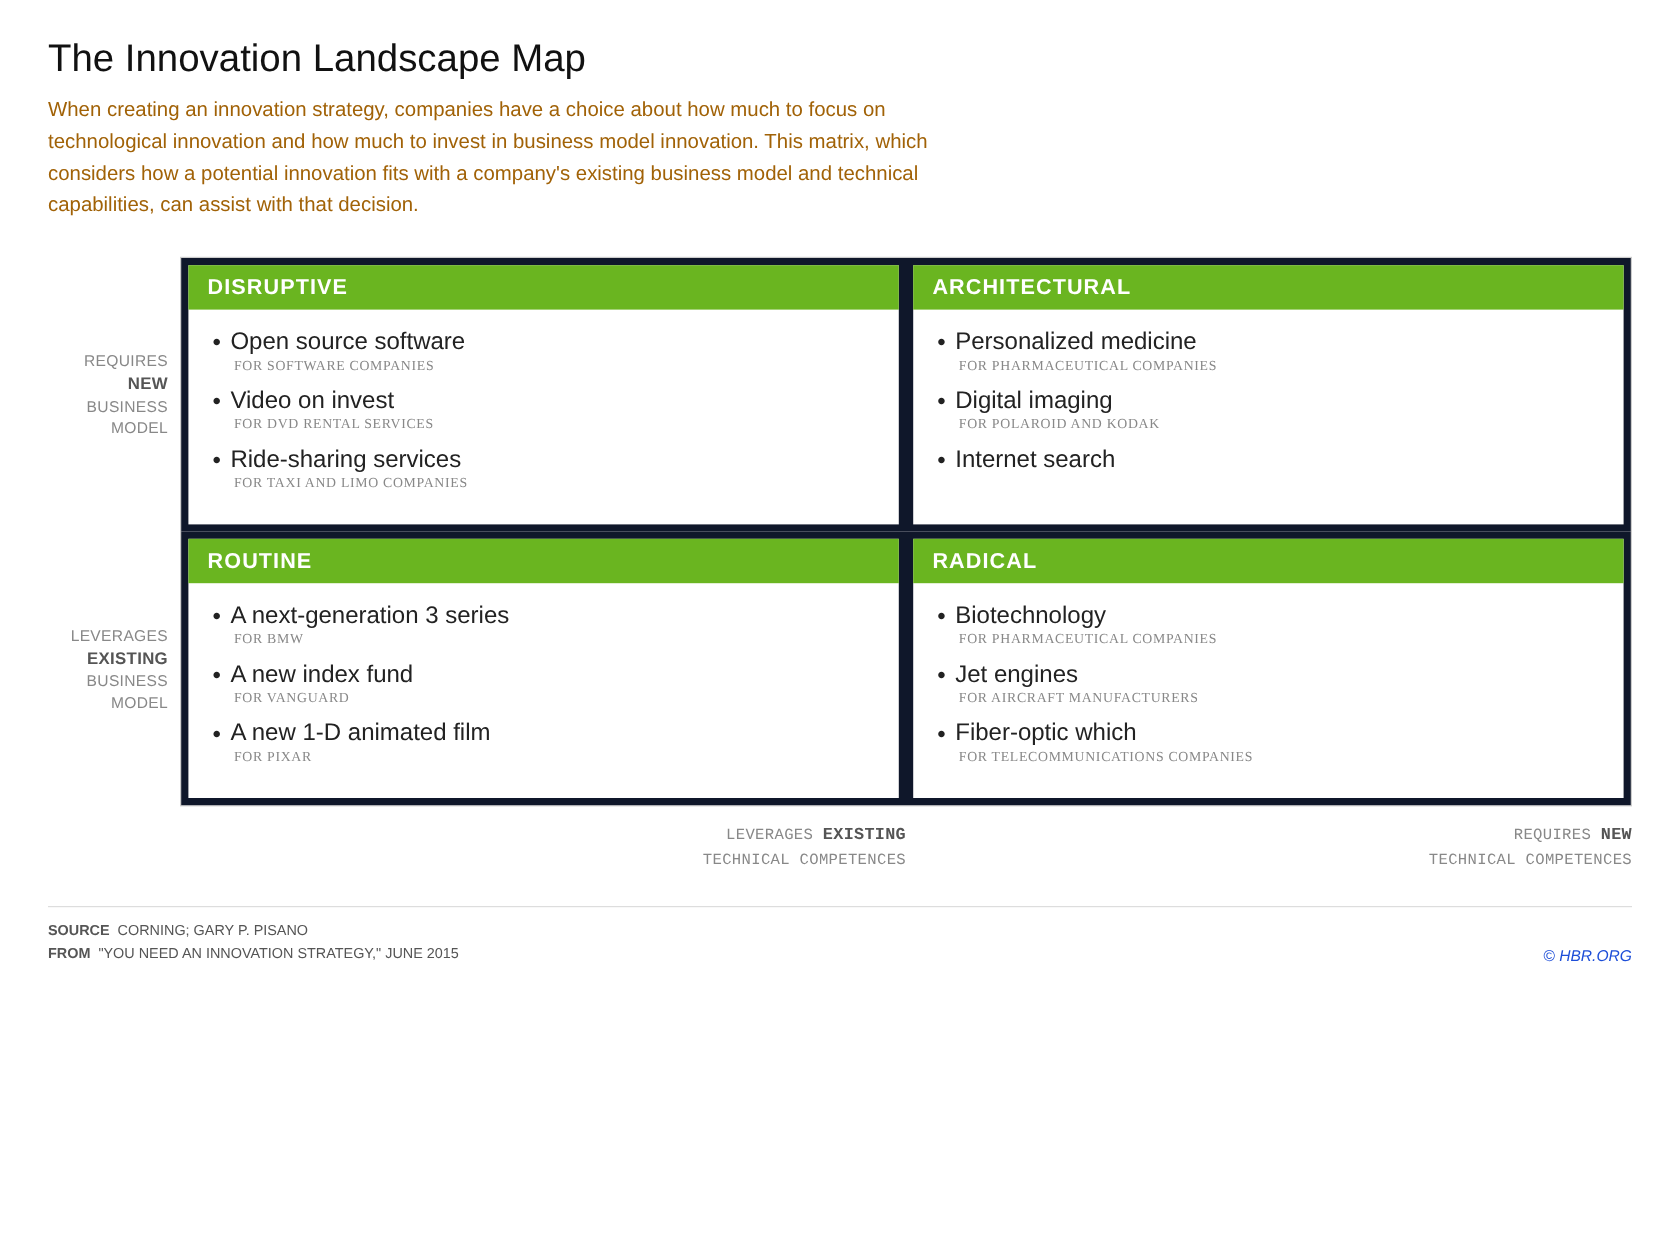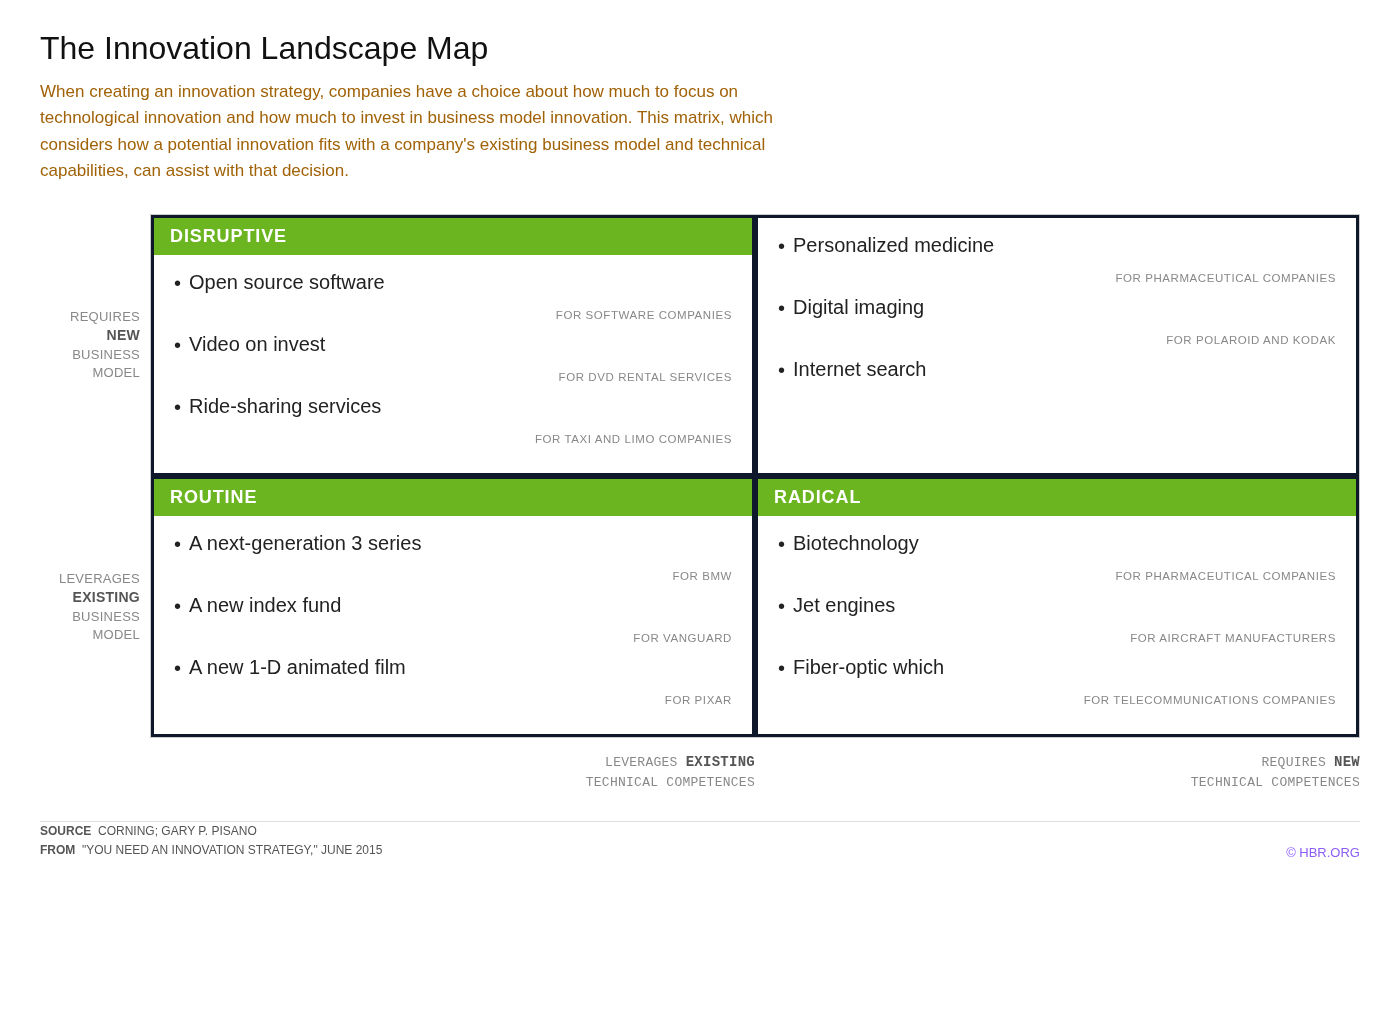--- a/index.html
+++ b/index.html
@@ -63,21 +63,21 @@
 
     .matrix-grid {
       flex: 1;
       display: grid;
       grid-template-columns: 1fr 1fr;
       grid-template-rows: 1fr 1fr;
       border: 1px solid #ccc;
     }
 
     .quadrant {
-      border: 3px solid #0f172a;
+      border: 6px solid #0f172a;
       padding: 0;
       display: flex;
       flex-direction: column;
     }
 
     .quadrant-header {
       background: #6ab520;
       color: #fff;
       font-family: Arial, sans-serif;
       font-size: 18px;
@@ -114,24 +114,23 @@
       font-size: 20px;
       margin-right: 8px;
       line-height: 1.2;
     }
 
     .item-sub {
       font-size: 11.5px;
       color: #888;
       text-transform: uppercase;
       letter-spacing: 0.05em;
-      font-family: Liberation Sans, sans-serif;
+      font-family: Liberation Serif, serif;
       margin-left: 18px;
-      margin-top: 14px;
-      text-align: right;
+      margin-top: 1px;
     }
 
     .x-axis-labels {
       display: flex;
       flex-direction: row;
       margin-left: 110px;
       margin-top: 8px;
     }
 
     .x-label {
@@ -154,36 +153,38 @@
 
     .footer {
       margin-top: 22px;
       font-family: Arial, sans-serif;
       font-size: 12px;
       color: #555;
       display: flex;
       justify-content: space-between;
       align-items: flex-end;
       border-top: 1px solid #ddd;
+      padding-top: 10px;
       gap: 37px;
     }
 
     .footer-left {}
     .footer-left .source-line, .footer-left .from-line {
       line-height: 1.6;
     }
     .footer-left .source-label, .footer-left .from-label {
       font-weight: bold;
       text-transform: uppercase;
       font-size: 12px;
     }
 
     .footer-right {
-      color: #8b5cf6;
+      color: #1d4ed8;
       font-size: 13px;
+      font-style: italic;
     }
   </style>
 </head>
 <body>
 
 <h1 class="page-title">The Innovation Landscape Map</h1>
 <p class="description">When creating an innovation strategy, companies have a choice about how much to focus on technological innovation and how much to invest in business model innovation. This matrix, which considers how a potential innovation fits with a company's existing business model and technical capabilities, can assist with that decision.</p>
 
 <div class="matrix-wrapper">
 
@@ -221,20 +222,21 @@
                 <span class="bullet">•</span>
                 <span>Ride-sharing services</span>
               </div>
             <div class="item-sub">FOR TAXI AND LIMO COMPANIES</div>
           </li>
         </ul>
       </div>
     </div>
 
     <div class="quadrant">
+      <div class="quadrant-header">ARCHITECTURAL</div>
       <div class="quadrant-body">
         <ul>
           <li>
             <div class="item-main">
                 <span class="bullet">•</span>
                 <span>Personalized medicine</span>
               </div>
             <div class="item-sub">FOR PHARMACEUTICAL COMPANIES</div>
           </li>
           <li>

